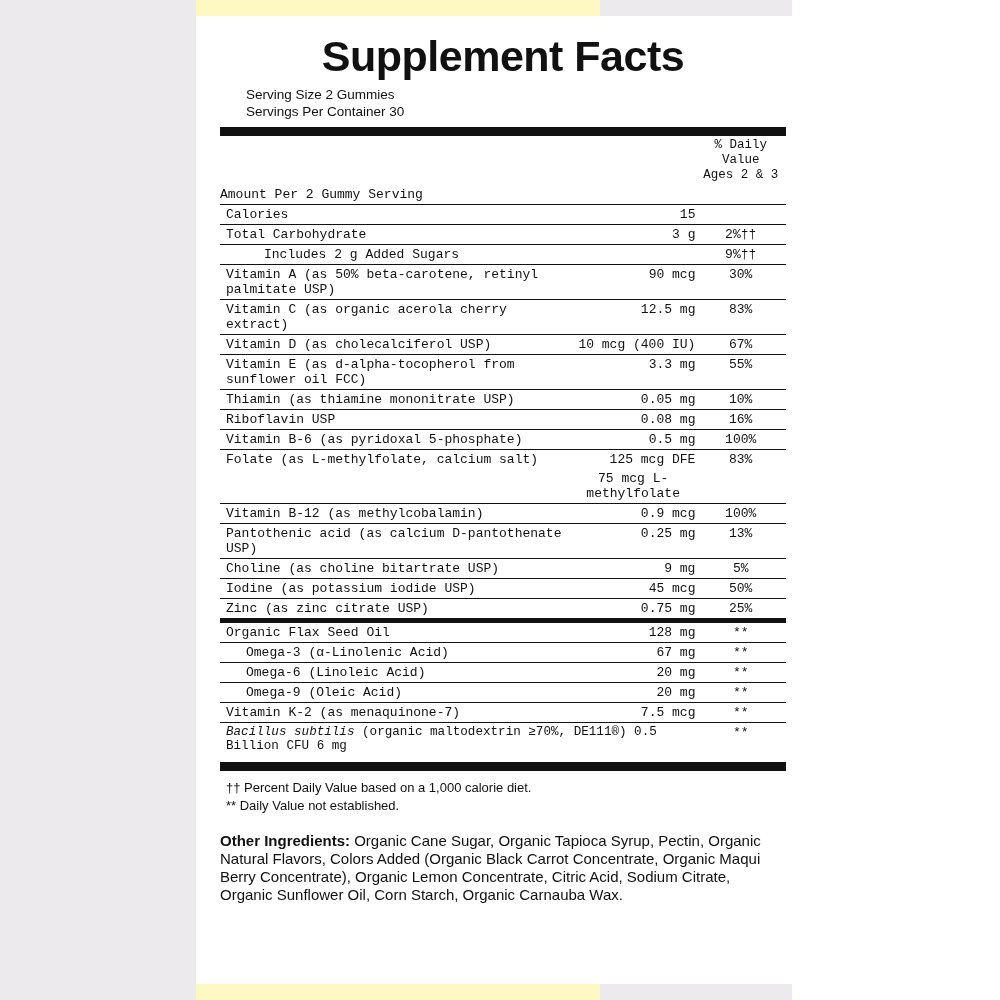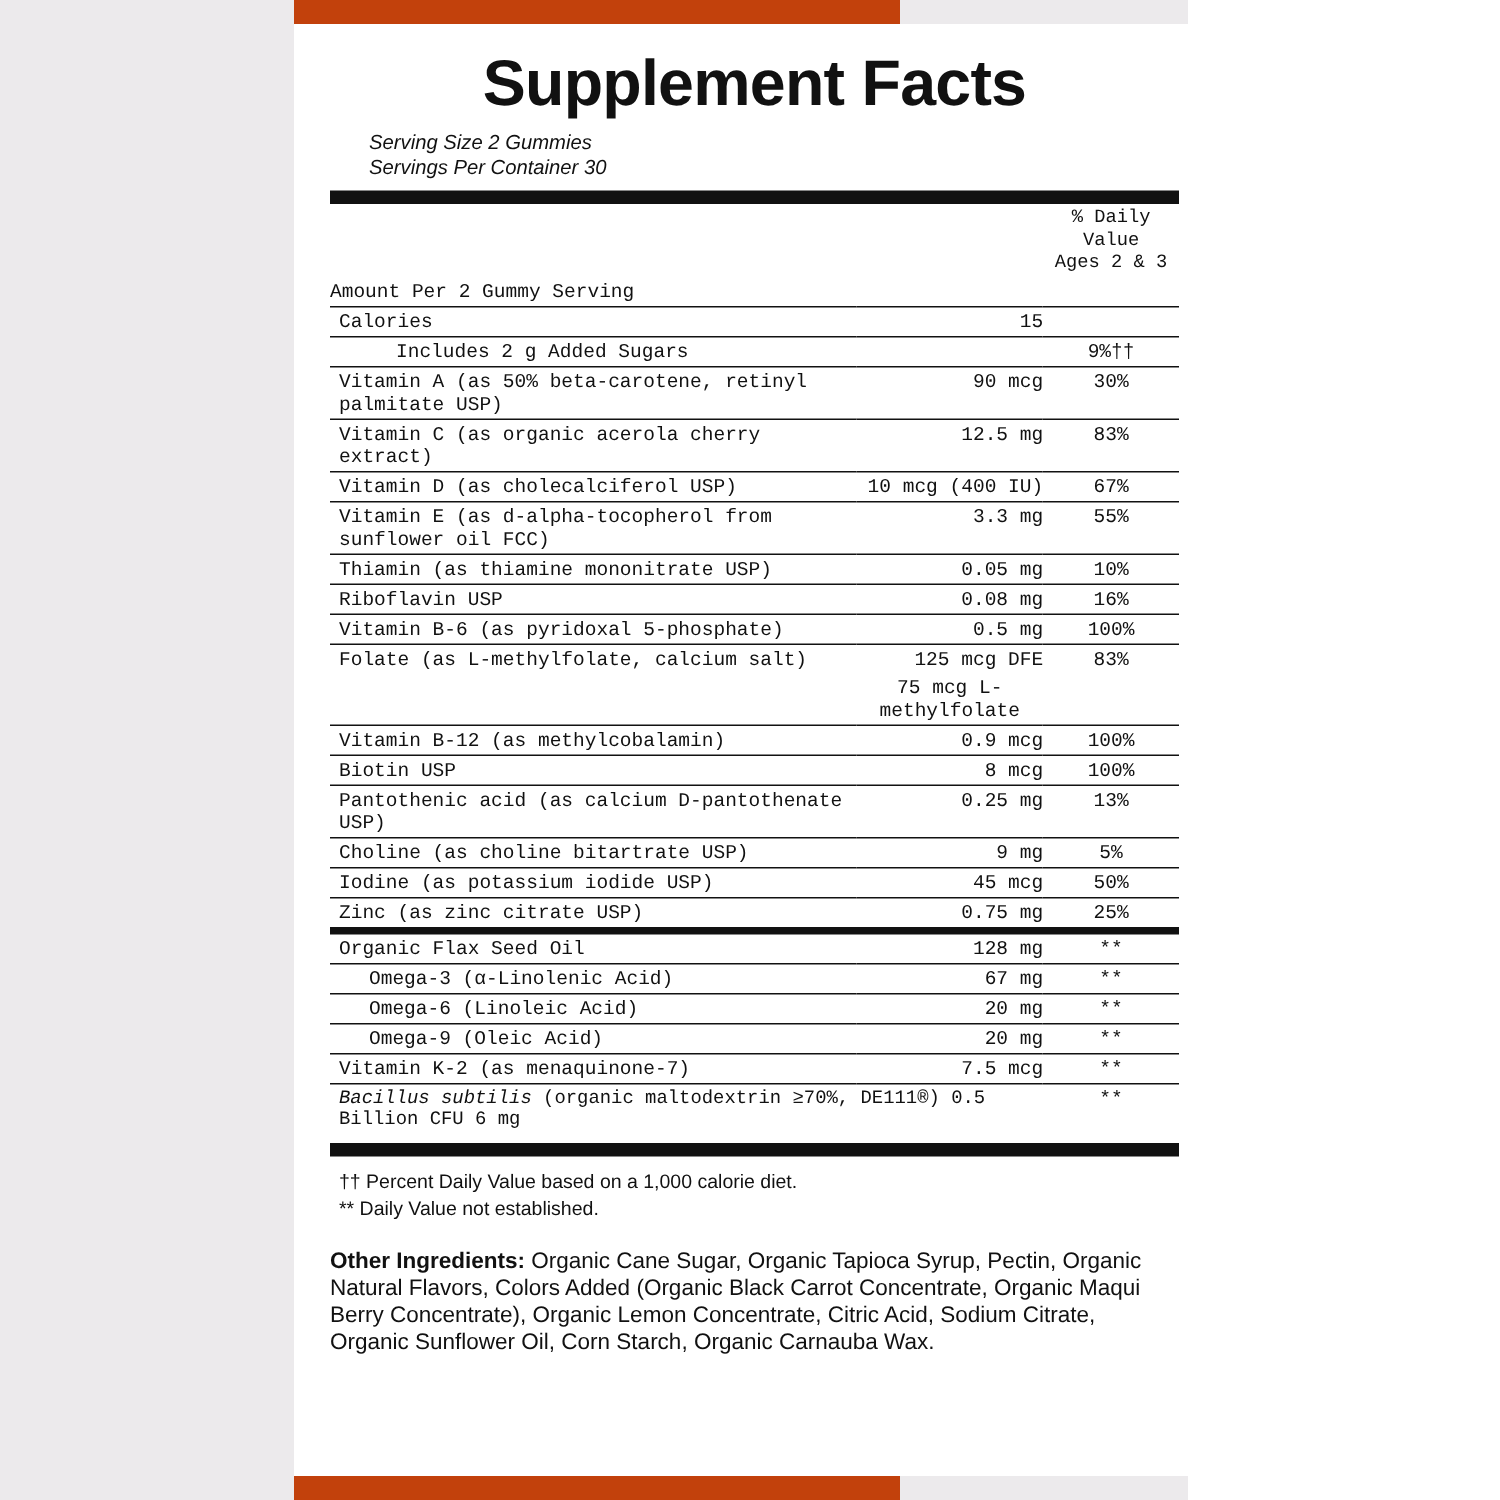--- a/index.html
+++ b/index.html
@@ -7,21 +7,21 @@
     padding: 0;
     width: 1000px;
     height: 1000px;
     background: #ffffff;
     font-family: "Liberation Sans", sans-serif;
   }
   #page {
     position: relative;
     width: 792px;
     height: 1000px;
-    background: #c2410c;
+    background: #fef9c3;
     overflow: hidden;
   }
   
   .page-bg-left {
     position: absolute;
     left: 0; top: 0;
     width: 196px; height: 1000px;
     background: #eceaec;
   }
   .page-bg-right {
@@ -54,21 +54,20 @@
     color: #111;
     margin: 0 0 8px 0;
     white-space: nowrap;
   }
 
   .serving-lines {
     margin-left: 26px;
     font-size: 13.5px;
     line-height: 16.5px;
     color: #111;
-    font-style: italic;
   }
 
   .rule-heavy {
     height: 9px;
     background: #111;
     margin-top: 7px;
   }
   .rule-med {
     height: 5px;
     background: #111;
@@ -165,20 +164,25 @@
         <tr class="row-line">
           <td class="amount-head" colspan="3">Amount Per 2 Gummy Serving</td>
         </tr>
 
         <tr class="row-line">
           <td class="c-name">Calories</td>
           <td class="c-amt">15</td>
           <td class="c-dv"></td>
         </tr>
         <tr class="row-line">
+          <td class="c-name">Total Carbohydrate</td>
+          <td class="c-amt">3 g</td>
+          <td class="c-dv">2%††</td>
+        </tr>
+        <tr class="row-line">
           <td class="c-name indent2">Includes 2 g Added Sugars</td>
           <td class="c-amt"></td>
           <td class="c-dv">9%††</td>
         </tr>
         <tr class="row-line">
           <td class="c-name">Vitamin A (as 50% beta-carotene, retinyl palmitate USP)</td>
           <td class="c-amt">90 mcg</td>
           <td class="c-dv">30%</td>
         </tr>
         <tr class="row-line">
@@ -217,25 +221,20 @@
           <td class="c-dv">83%</td>
         </tr>
         <tr class="row-line">
           <td class="c-name"></td>
           <td class="c-amt second-line">75 mcg L-methylfolate</td>
           <td class="c-dv"></td>
         </tr>
         <tr class="row-line">
           <td class="c-name">Vitamin B-12 (as methylcobalamin)</td>
           <td class="c-amt">0.9 mcg</td>
-          <td class="c-dv">100%</td>
-        </tr>
-        <tr class="row-line">
-          <td class="c-name">Biotin USP</td>
-          <td class="c-amt">8 mcg</td>
           <td class="c-dv">100%</td>
         </tr>
         <tr class="row-line">
           <td class="c-name">Pantothenic acid (as calcium D-pantothenate USP)</td>
           <td class="c-amt">0.25 mg</td>
           <td class="c-dv">13%</td>
         </tr>
         <tr class="row-line">
           <td class="c-name">Choline (as choline bitartrate USP)</td>
           <td class="c-amt">9 mg</td>

